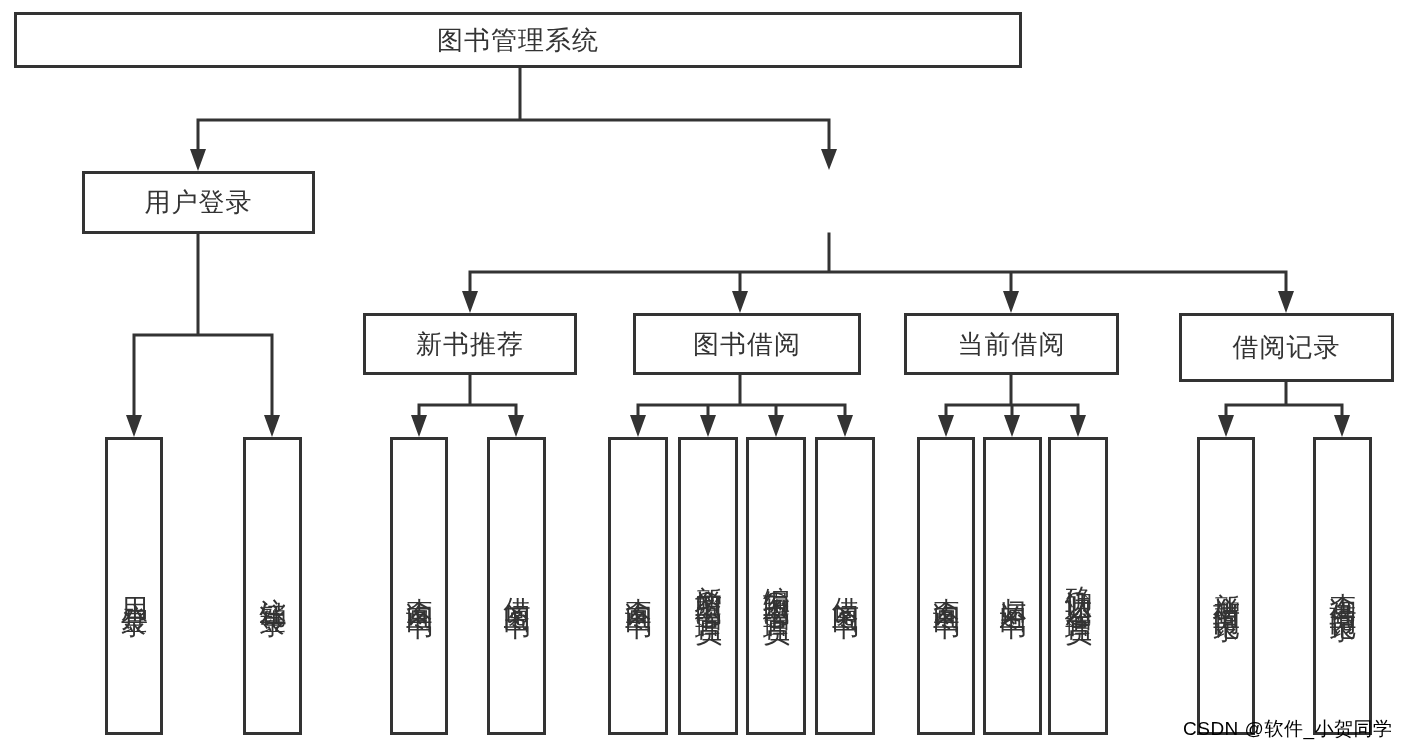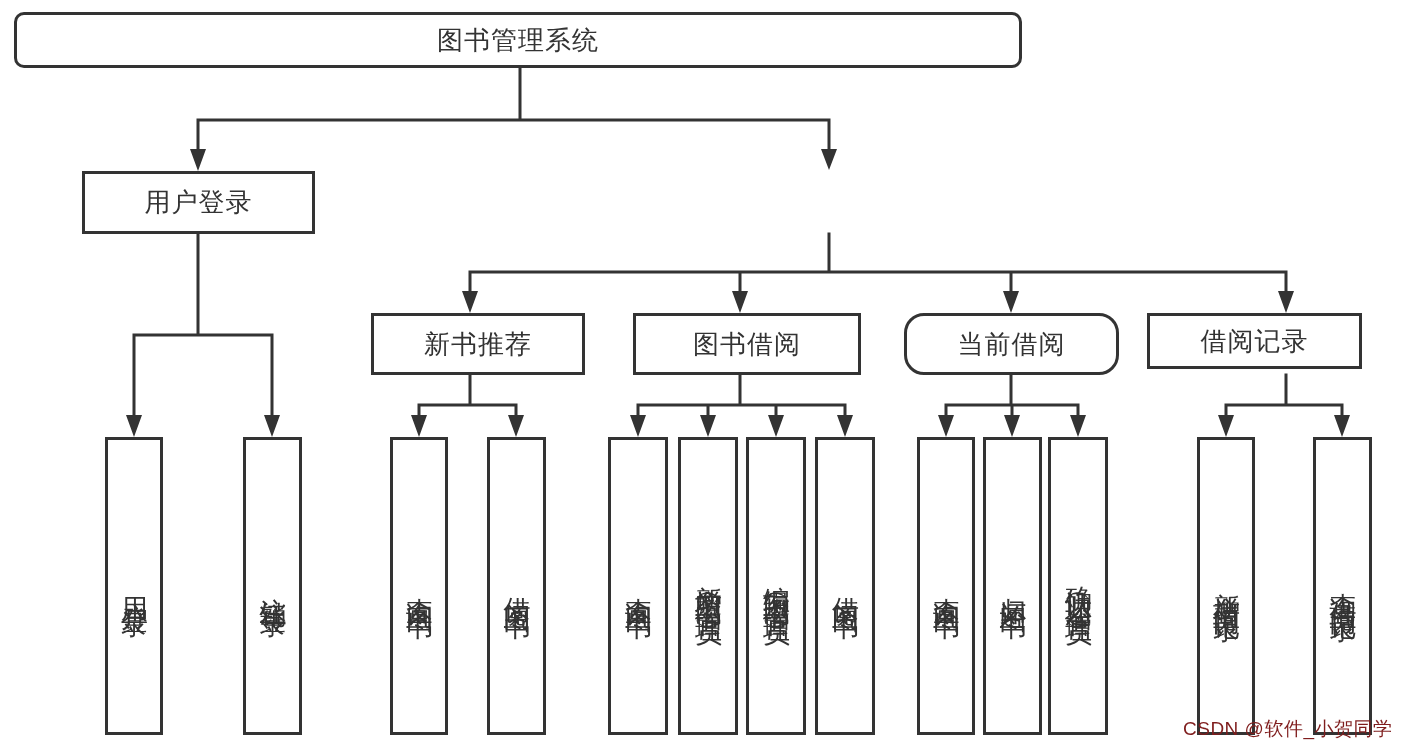--- a/index.html
+++ b/index.html
@@ -15,21 +15,21 @@
   }
   .node .lbl{
     font-size:26px;letter-spacing:1px;color:#333333;white-space:nowrap;
   }
   .node.vert .lbl{
     writing-mode:vertical-rl;text-orientation:mixed;
     font-size:27px;letter-spacing:5px;line-height:1;white-space:normal;
   }
   .watermark{
     position:absolute;left:1183px;top:716px;z-index:3;
-    font-size:19px;color:#7f1d1d;letter-spacing:0.5px;white-space:nowrap;
+    font-size:19px;color:#000000;letter-spacing:0.5px;white-space:nowrap;
   }
 </style>
 </head>
 <body>
 
 <div class="canvas">
 
   <svg class="wires" width="1405" height="747" viewBox="0 0 1405 747">
     <path d="M520 68 V120 M198 120 H829 M198 120 V152 M829 120 V152
          M198 234 V335 M134 335 H272 M134 335 V418 M272 335 V418
@@ -43,38 +43,38 @@
          M462 291 L478 291 L470 313 Z  M732 291 L748 291 L740 313 Z
          M1003 291 L1019 291 L1011 313 Z  M1278 291 L1294 291 L1286 313 Z
          M411 415 L427 415 L419 437 Z  M508 415 L524 415 L516 437 Z
          M630 415 L646 415 L638 437 Z  M700 415 L716 415 L708 437 Z
          M768 415 L784 415 L776 437 Z  M837 415 L853 415 L845 437 Z
          M938 415 L954 415 L946 437 Z  M1004 415 L1020 415 L1012 437 Z
          M1070 415 L1086 415 L1078 437 Z
          M1218 415 L1234 415 L1226 437 Z  M1334 415 L1350 415 L1342 437 Z" fill="#333333" stroke="none"></path>
   </svg>
 
-  <div class="node" style="left:14px;top:12px;width:1008px;height:56px;border-radius:10px;">
+  <div class="node" style="left:14px;top:12px;width:1008px;height:56px;">
     <span class="lbl">图书管理系统</span>
   </div>
 
   <div class="node" style="left:82px;top:171px;width:233px;height:63px;">
     <span class="lbl">用户登录</span>
   </div>
 
-  <div class="node" style="left:363px;top:313px;width:214px;height:62px;margin-left:8px;">
+  <div class="node" style="left:363px;top:313px;width:214px;height:62px;">
     <span class="lbl">新书推荐</span>
   </div>
   <div class="node" style="left:633px;top:313px;width:228px;height:62px;">
     <span class="lbl">图书借阅</span>
   </div>
-  <div class="node" style="left:904px;top:313px;width:215px;height:62px;border-radius:20px;">
+  <div class="node" style="left:904px;top:313px;width:215px;height:62px;">
     <span class="lbl">当前借阅</span>
   </div>
-  <div class="node" style="left:1147px;top:313px;width:215px;height:56px;">
+  <div class="node" style="left:1179px;top:313px;width:215px;height:69px;">
     <span class="lbl">借阅记录</span>
   </div>
 
   <div class="node vert" style="left:105px;top:437px;width:58px;height:298px;">
     <span class="lbl">用户登录</span>
   </div>
   <div class="node vert" style="left:243px;top:437px;width:59px;height:298px;">
     <span class="lbl">注销登录</span>
   </div>
 

